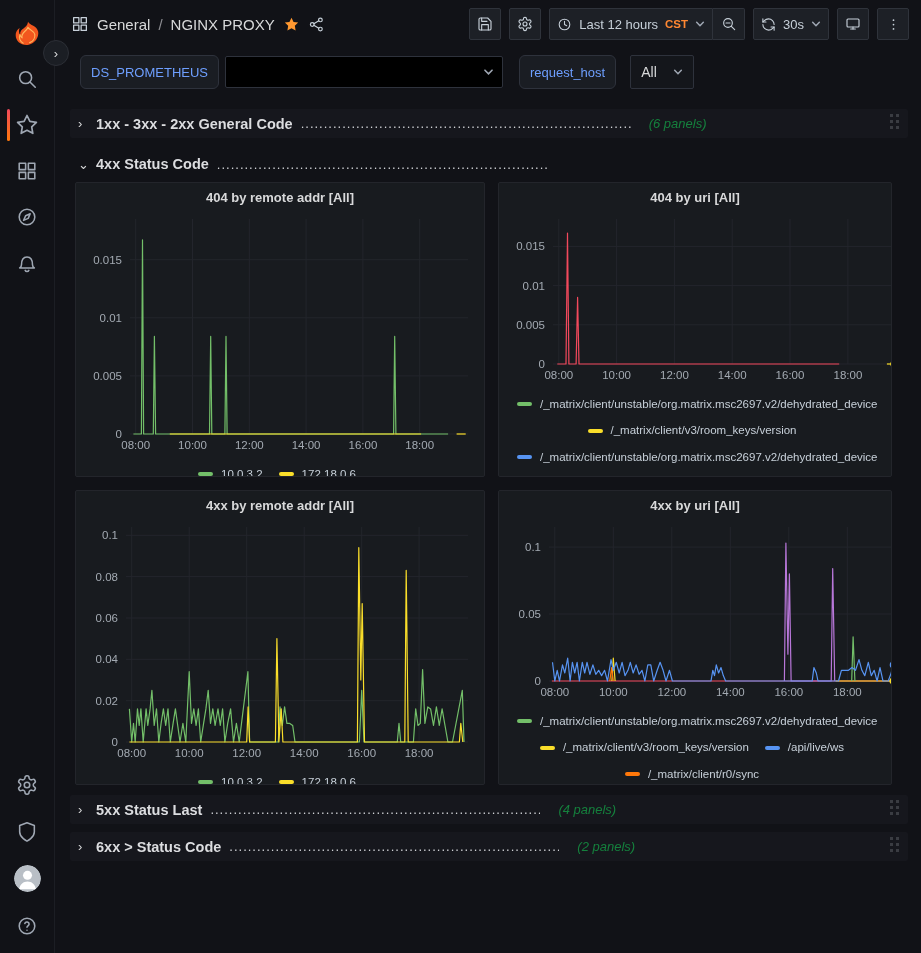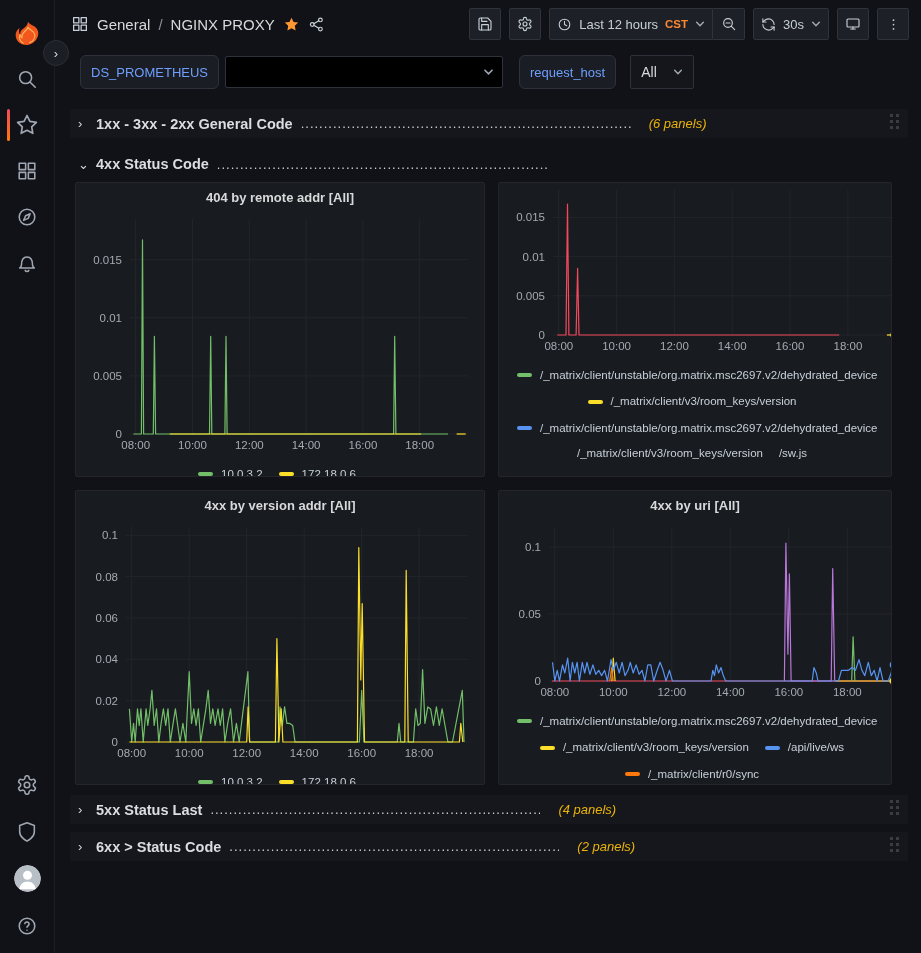--- a/index.html
+++ b/index.html
@@ -42,21 +42,21 @@
   .var-all{height:32px;display:flex;align-items:center;gap:16px;padding:0 10px;background:#14161b;
     border:1px solid #2e323c;border-radius:2px;color:#d8d9da;font-size:14px;cursor:pointer;margin-left:8px;}
   .chev svg{stroke:#9fa7b3;fill:none;stroke-width:1.8;stroke-linecap:round;display:block;}
   
   .dash{flex:1;padding:2px 13px 0 15px;box-sizing:border-box;overflow:hidden;}
   .dash-row{display:flex;align-items:center;gap:8px;height:29px;padding:0 8px;border-radius:2px;cursor:pointer;}
   .dash-row.boxed{background:#16171d;}
   .row-chev{color:#d8d9da;font-size:13px;width:10px;flex:0 0 10px;}
   .row-title{font-size:14.5px;font-weight:700;color:#dcdde0;white-space:nowrap;}
   .row-dots{color:#cfd1d5;font-size:13px;letter-spacing:1px;overflow:hidden;white-space:nowrap;max-width:330px;}
-  .row-count{color:#eab308;font-size:13px;font-style:italic;margin-left:10px;white-space:nowrap;}
+  .row-count{color:#15803d;font-size:13px;font-style:italic;margin-left:10px;white-space:nowrap;}
   .row-flex{flex:1;}
   .drag-dots{flex:0 0 auto;opacity:.6;}
   .panel-grid{display:grid;grid-template-columns:410px 1fr;gap:13px;margin:6px 16px 0 5px;}
   .panel{background:#181b1f;border:1px solid #23252b;border-radius:2px;height:295px;display:flex;
     flex-direction:column;overflow:hidden;box-sizing:border-box;}
   .panel-title{height:29px;flex:0 0 29px;display:flex;align-items:center;justify-content:center;
     font-size:13px;font-weight:700;color:#d8d9da;cursor:pointer;}
   .panel-body{flex:1;display:flex;flex-direction:column;padding:0 6px;overflow:hidden;}
   .legend{flex:1;overflow:hidden;padding:1px 2px 0 12px;line-height:23px;text-align:center;}
   .legend-item{display:inline-flex;align-items:center;gap:8px;margin-right:16px;font-size:11.5px;
@@ -320,20 +320,21 @@
           <div class="legend"><span class="legend-item">
                   <span class="legend-dash" style="background: rgb(115, 191, 105);"></span>
                   <span>10.0.3.2</span>
                 </span><span class="legend-item">
                   <span class="legend-dash" style="background: rgb(250, 222, 42);"></span>
                   <span>172.18.0.6</span>
                 </span></div>
             </div>
         </section>
         <section class="panel">
+          <div class="panel-title">404 by uri [All]</div>
           <div class="panel-body">
               <div class="chart-mount"><svg width="402" height="172" font-family="Liberation Sans, sans-serif">
                   <line x1="53.8" y1="7" x2="53.8" y2="152" stroke="#23252c"></line>
                   <text x="53.8" y="167" fill="#a3aab2" font-size="11.5" text-anchor="middle">08:00</text>
                   <line x1="111.6" y1="7" x2="111.6" y2="152" stroke="#23252c"></line>
                   <text x="111.6" y="167" fill="#a3aab2" font-size="11.5" text-anchor="middle">10:00</text>
                   <line x1="169.4" y1="7" x2="169.4" y2="152" stroke="#23252c"></line>
                   <text x="169.4" y="167" fill="#a3aab2" font-size="11.5" text-anchor="middle">12:00</text>
                   <line x1="227.2" y1="7" x2="227.2" y2="152" stroke="#23252c"></line>
                   <text x="227.2" y="167" fill="#a3aab2" font-size="11.5" text-anchor="middle">14:00</text>
@@ -363,21 +364,21 @@
                   <span class="legend-dash" style="background: rgb(87, 148, 242);"></span>
                   <span>/_matrix/client/unstable/org.matrix.msc2697.v2/dehydrated_device</span>
                 </span><span class="legend-item">
                   <span>/_matrix/client/v3/room_keys/version</span>
                 </span><span class="legend-item">
                   <span>/sw.js</span>
                 </span></div>
             </div>
         </section>
         <section class="panel">
-          <div class="panel-title">4xx by version addr [All]</div>
+          <div class="panel-title">4xx by remote addr [All]</div>
           <div class="panel-body">
               <div class="chart-mount"><svg width="396" height="242" font-family="Liberation Sans, sans-serif">
                   <line x1="49.7" y1="7" x2="49.7" y2="222" stroke="#23252c"></line>
                   <text x="49.7" y="237" fill="#a3aab2" font-size="11.5" text-anchor="middle">08:00</text>
                   <line x1="107.2" y1="7" x2="107.2" y2="222" stroke="#23252c"></line>
                   <text x="107.2" y="237" fill="#a3aab2" font-size="11.5" text-anchor="middle">10:00</text>
                   <line x1="164.7" y1="7" x2="164.7" y2="222" stroke="#23252c"></line>
                   <text x="164.7" y="237" fill="#a3aab2" font-size="11.5" text-anchor="middle">12:00</text>
                   <line x1="222.2" y1="7" x2="222.2" y2="222" stroke="#23252c"></line>
                   <text x="222.2" y="237" fill="#a3aab2" font-size="11.5" text-anchor="middle">14:00</text>

